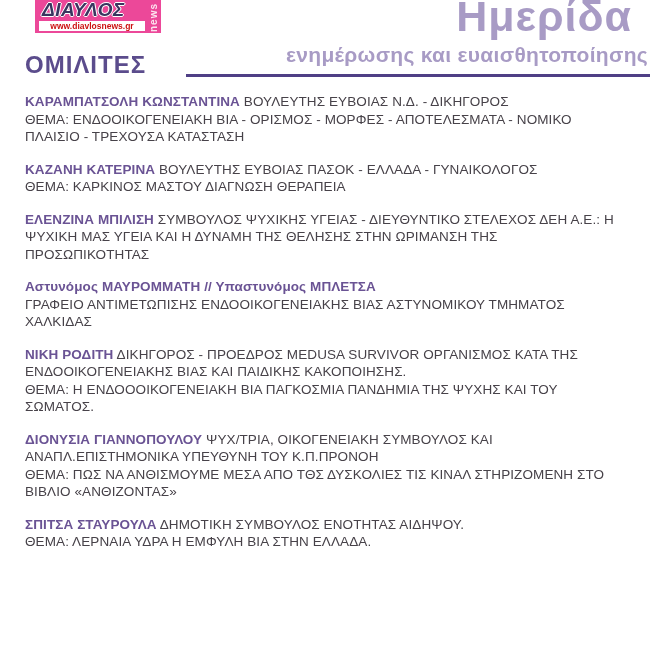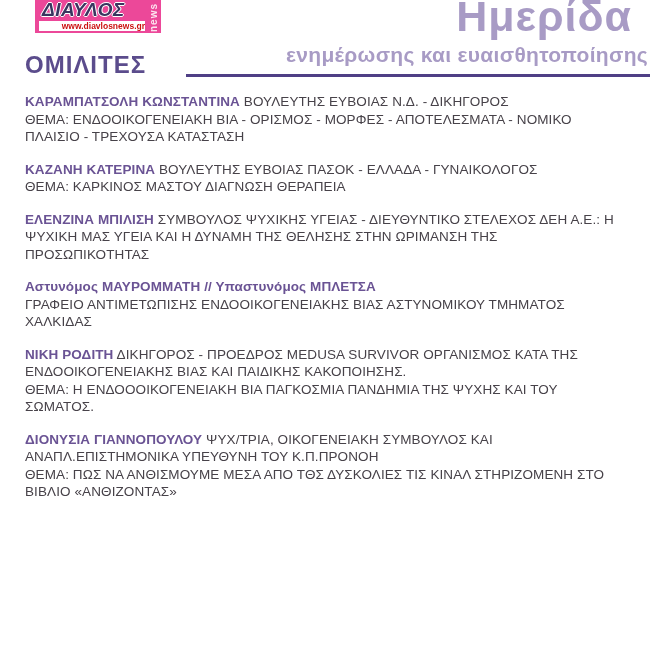--- a/index.html
+++ b/index.html
@@ -19,21 +19,21 @@
   .logo-brand {
     position:absolute; left:7px; top:-1px;
     font-size:19px; font-weight:bold; font-style:italic;
     color:#3a3560; letter-spacing:0.5px;
     text-shadow:-1px 0 0 #fff, 1px 0 0 #fff, 0 -1px 0 #fff, 0 1px 0 #fff;
     white-space:nowrap;
   }
   .logo-url {
     position:absolute; left:4px; right:16px; bottom:2px; height:10px;
     background:#ffffff; color:#cc1111;
-    font-size:8.5px; font-weight:bold; line-height:10px; text-align:right;
+    font-size:8.5px; font-weight:bold; line-height:10px; text-align:center;
     white-space:nowrap;
   }
   .logo-news {
     position:absolute; right:0; top:1px; height:31px;
     writing-mode:vertical-rl; transform:rotate(180deg);
     font-size:10px; font-weight:bold; color:rgba(255,255,255,0.85);
     letter-spacing:1px; line-height:14px;
   }
 
   
@@ -87,15 +87,16 @@
   <div class="rule"></div>
   <div class="section-heading">ΟΜΙΛΙΤΕΣ</div>
 
   <div class="speakers">
       <div class="speaker"><span class="sp-name">ΚΑΡΑΜΠΑΤΣΟΛΗ ΚΩΝΣΤΑΝΤΙΝΑ</span><span class="sp-role"> ΒΟΥΛΕΥΤΗΣ ΕΥΒΟΙΑΣ Ν.Δ. - ΔΙΚΗΓΟΡΟΣ</span><div class="sp-theme">ΘΕΜΑ: ΕΝΔΟΟΙΚΟΓΕΝΕΙΑΚΗ ΒΙΑ - ΟΡΙΣΜΟΣ - ΜΟΡΦΕΣ - ΑΠΟΤΕΛΕΣΜΑΤΑ - ΝΟΜΙΚΟ ΠΛΑΙΣΙΟ - ΤΡΕΧΟΥΣΑ ΚΑΤΑΣΤΑΣΗ</div></div>
       <div class="speaker"><span class="sp-name">ΚΑΖΑΝΗ ΚΑΤΕΡΙΝΑ</span><span class="sp-role"> ΒΟΥΛΕΥΤΗΣ ΕΥΒΟΙΑΣ ΠΑΣΟΚ - ΕΛΛΑΔΑ - ΓΥΝΑΙΚΟΛΟΓΟΣ</span><div class="sp-theme">ΘΕΜΑ: ΚΑΡΚΙΝΟΣ ΜΑΣΤΟΥ ΔΙΑΓΝΩΣΗ ΘΕΡΑΠΕΙΑ</div></div>
       <div class="speaker"><span class="sp-name">ΕΛΕΝΖΙΝΑ ΜΠΙΛΙΣΗ</span><span class="sp-role"> ΣΥΜΒΟΥΛΟΣ ΨΥΧΙΚΗΣ ΥΓΕΙΑΣ - ΔΙΕΥΘΥΝΤΙΚΟ ΣΤΕΛΕΧΟΣ ΔΕΗ Α.Ε.: Η ΨΥΧΙΚΗ ΜΑΣ ΥΓΕΙΑ ΚΑΙ Η ΔΥΝΑΜΗ ΤΗΣ ΘΕΛΗΣΗΣ ΣΤΗΝ ΩΡΙΜΑΝΣΗ ΤΗΣ ΠΡΟΣΩΠΙΚΟΤΗΤΑΣ</span></div>
       <div class="speaker"><span class="sp-name block">Αστυνόμος ΜΑΥΡΟΜΜΑΤΗ // Υπαστυνόμος ΜΠΛΕΤΣΑ</span><span class="sp-role">ΓΡΑΦΕΙΟ ΑΝΤΙΜΕΤΩΠΙΣΗΣ ΕΝΔΟΟΙΚΟΓΕΝΕΙΑΚΗΣ ΒΙΑΣ ΑΣΤΥΝΟΜΙΚΟΥ ΤΜΗΜΑΤΟΣ ΧΑΛΚΙΔΑΣ</span></div>
       <div class="speaker"><span class="sp-name">ΝΙΚΗ ΡΟΔΙΤΗ</span><span class="sp-role"> ΔΙΚΗΓΟΡΟΣ - ΠΡΟΕΔΡΟΣ MEDUSA SURVIVOR  ΟΡΓΑΝΙΣΜΟΣ ΚΑΤΑ ΤΗΣ ΕΝΔΟΟΙΚΟΓΕΝΕΙΑΚΗΣ ΒΙΑΣ ΚΑΙ ΠΑΙΔΙΚΗΣ ΚΑΚΟΠΟΙΗΣΗΣ.</span><div class="sp-theme">ΘΕΜΑ: Η ΕΝΔΟΟΟΙΚΟΓΕΝΕΙΑΚΗ ΒΙΑ ΠΑΓΚΟΣΜΙΑ ΠΑΝΔΗΜΙΑ ΤΗΣ ΨΥΧΗΣ ΚΑΙ ΤΟΥ ΣΩΜΑΤΟΣ.</div></div>
       <div class="speaker"><span class="sp-name">ΔΙΟΝΥΣΙΑ ΓΙΑΝΝΟΠΟΥΛΟΥ</span><span class="sp-role"> ΨΥΧ/ΤΡΙΑ, ΟΙΚΟΓΕΝΕΙΑΚΗ ΣΥΜΒΟΥΛΟΣ ΚΑΙ ΑΝΑΠΛ.ΕΠΙΣΤΗΜΟΝΙΚΑ ΥΠΕΥΘΥΝΗ ΤΟΥ Κ.Π.ΠΡΟΝΟΗ</span><div class="sp-theme">ΘΕΜΑ: ΠΩΣ ΝΑ ΑΝΘΙΣΜΟΥΜΕ ΜΕΣΑ ΑΠΟ ΤΘΣ ΔΥΣΚΟΛΙΕΣ ΤΙΣ ΚΙΝΑΛ ΣΤΗΡΙΖΟΜΕΝΗ ΣΤΟ ΒΙΒΛΙΟ «ΑΝΘΙΖΟΝΤΑΣ»</div></div>
+      <div class="speaker"><span class="sp-name">ΣΠΙΤΣΑ ΣΤΑΥΡΟΥΛΑ</span><span class="sp-role"> ΔΗΜΟΤΙΚΗ ΣΥΜΒΟΥΛΟΣ ΕΝΟΤΗΤΑΣ  ΑΙΔΗΨΟΥ.</span><div class="sp-theme">ΘΕΜΑ: ΛΕΡΝΑΙΑ ΥΔΡΑ Η ΕΜΦΥΛΗ ΒΙΑ ΣΤΗΝ ΕΛΛΑΔΑ.</div></div>
     </div>
 
 </div>
 
 </body></html>

